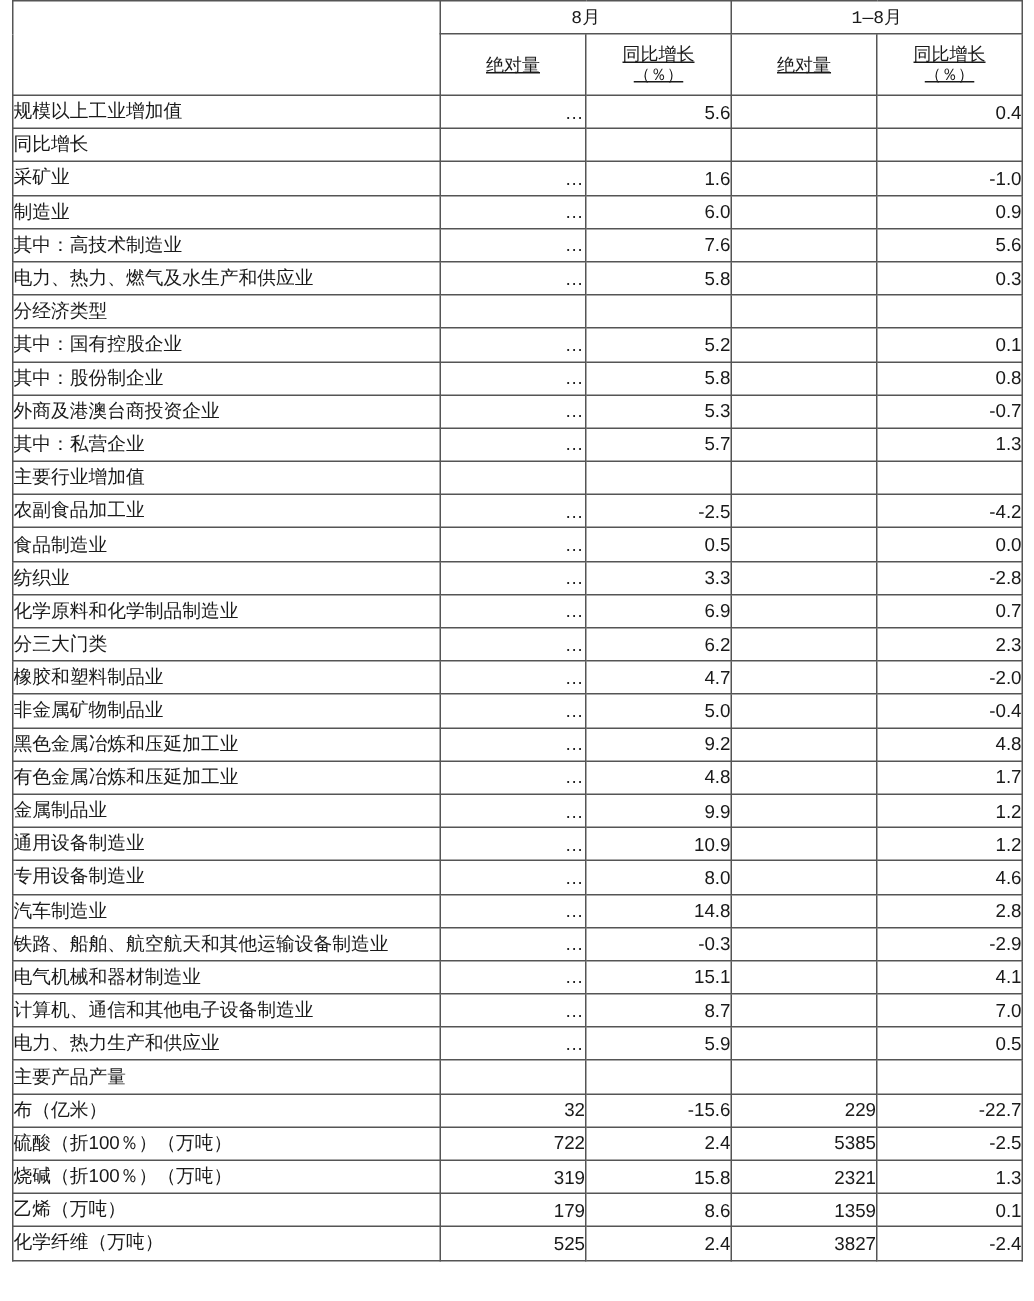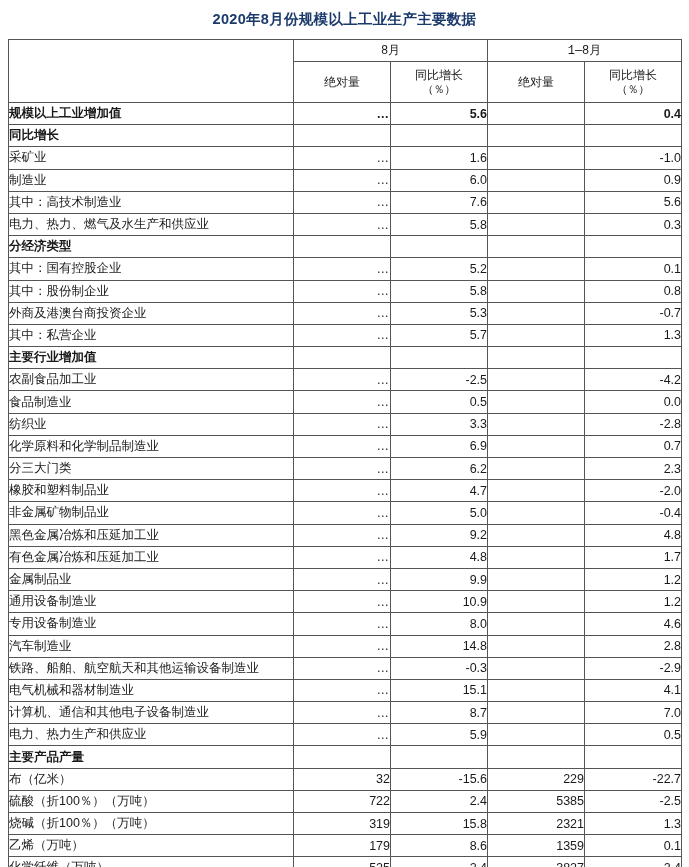--- a/index.html
+++ b/index.html
@@ -49,20 +49,21 @@
     font-size: 12px;
     text-align: center;
     font-family: Liberation Mono, monospace;
   }
   th.sub {
     height: 40px;
     font-weight: normal;
     font-size: 12px;
     text-align: center;
     line-height: 1.25;
+    text-decoration: underline;
   }
   th.blank-label {
     border-left: 1px solid #555;
     border-top: 1px solid #555;
   }
   .sub-unit {
     display: block;
     font-size: 11px;
   }
   td.lbl {
@@ -71,32 +72,31 @@
     white-space: nowrap;
     overflow: hidden;
     font-size: 12.5px;
   }
   td.num {
     text-align: right;
     padding-right: 10px;
     font-size: 12.5px;
     white-space: nowrap;
   }
-  .bold { font-weight: bold; }
+  .bold { font-weight: normal; }
   .ind1 { padding-left: 18px; }
   .ind2 { padding-left: 30px; font-family: Liberation Mono, monospace; }
   .ind3 { padding-left: 46px; }
   .dots { color: #222; letter-spacing: 1px; }
 </style>
 </head>
 <body>
 
 <div class="page">
 
-  <div class="title">2020年8月份规模以上工业生产主要数据</div>
 
   <table class="main">
     <colgroup>
       <col class="c-label">
         <col class="c-v">
         <col class="c-v">
         <col class="c-v">
         <col class="c-v">
     </colgroup>
     <thead>

